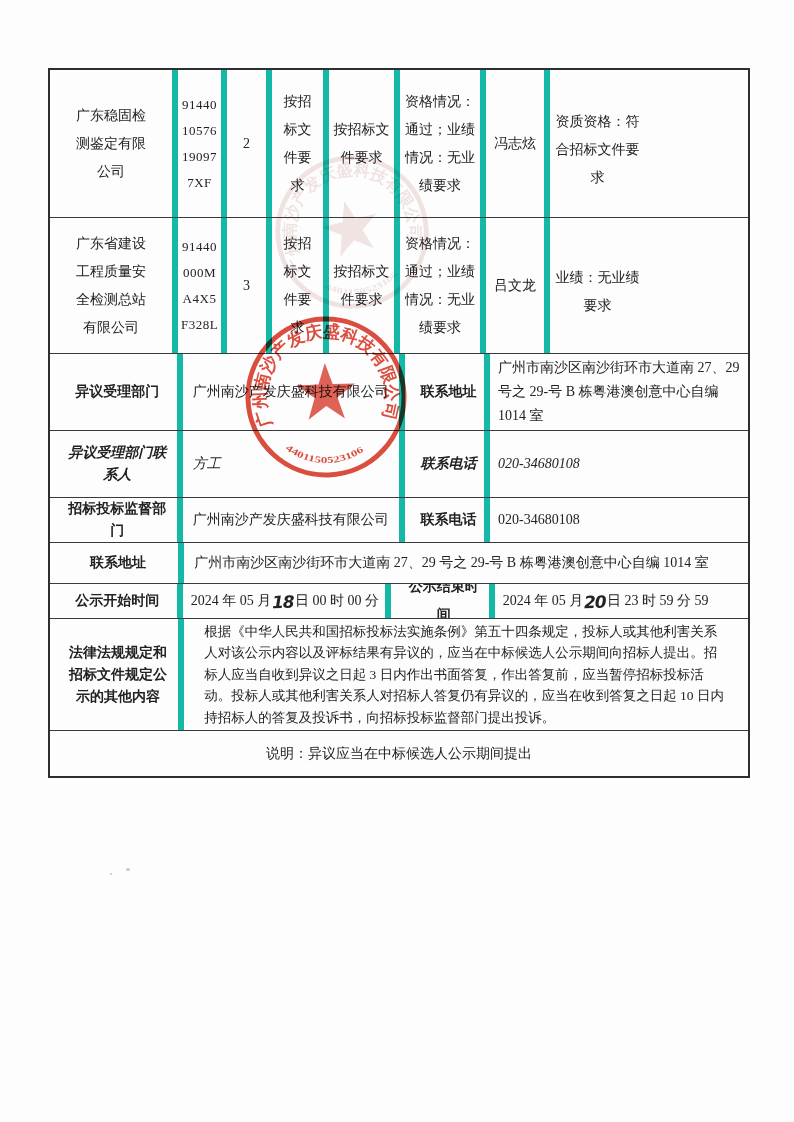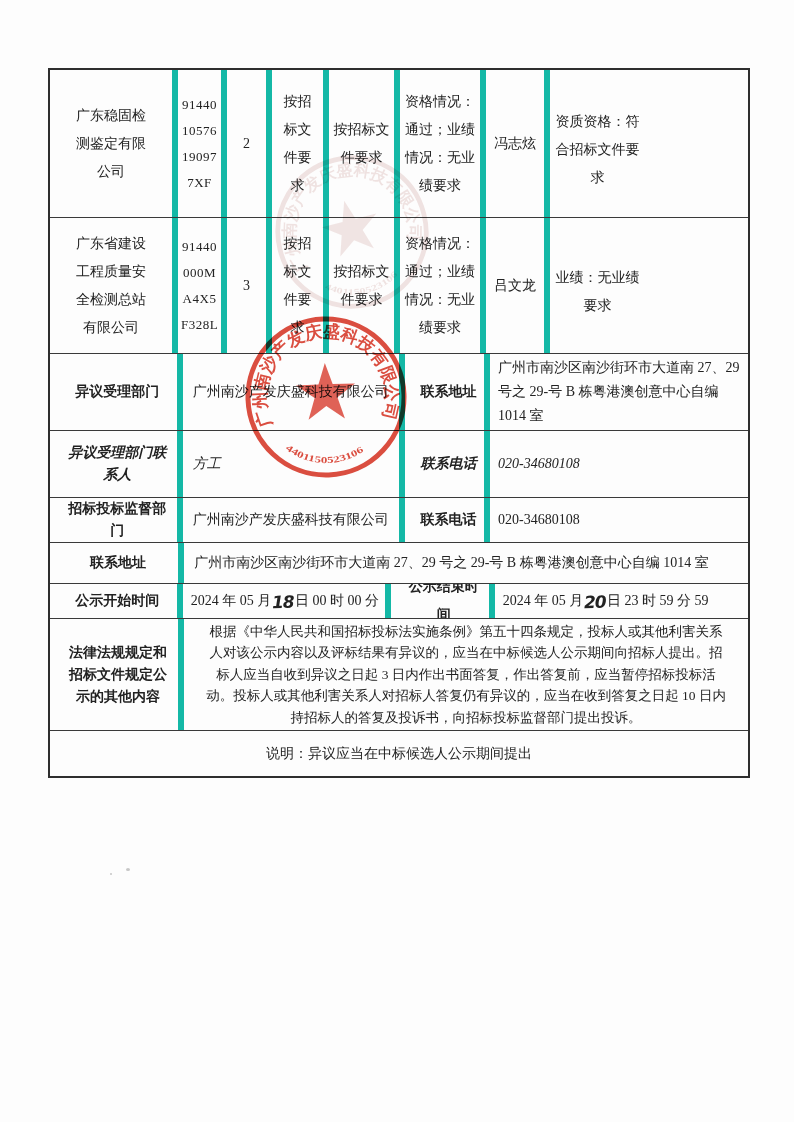--- a/index.html
+++ b/index.html
@@ -56,21 +56,21 @@
   .cc1{width:128px;padding:2px 10px;line-height:22px;}
   .cc2{width:229px;padding:2px 10px;line-height:24px;}
   .cc3{width:79px;}
   .cc4{width:266px;padding:2px 8px;line-height:24px;}
   .cf2{width:574px;padding:2px 10px;line-height:22px;}
   .cg2{width:214px;padding:2px 8px;white-space:nowrap;}
   .cg3{width:99px;}
   .cg4{width:261px;padding:2px 8px;white-space:nowrap;}
   .ci1{width:702px;text-align:right;}
   .legal-content{
-    display:block;text-align:center;font-size:13.5px;line-height:21.5px;
+    display:block;text-align:left;font-size:13.5px;line-height:21.5px;
     padding:8px 10px;align-self:center;
   }
   .hand{
     font-family:"DejaVu Sans",sans-serif;
     font-style:italic;font-size:17px;font-weight:bold;
     letter-spacing:-1px;display:inline-block;transform:translateY(1px) rotate(-2deg);
     padding:0 1px;
   }
   
   .seal{position:absolute;width:200px;height:200px;mix-blend-mode:multiply;pointer-events:none;}

